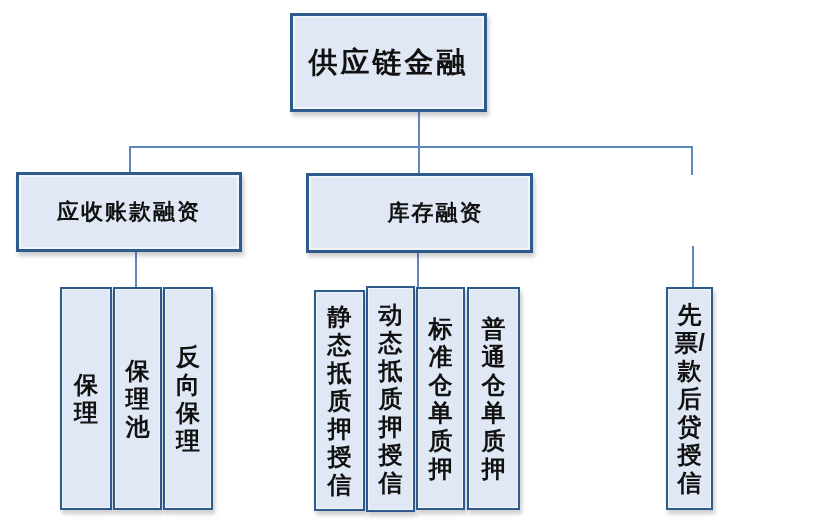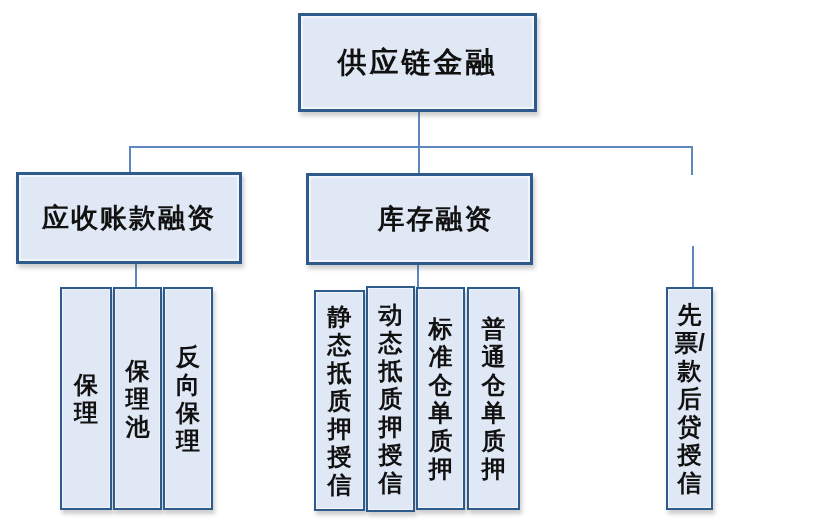--- a/index.html
+++ b/index.html
@@ -22,26 +22,26 @@
     box-sizing: border-box;
     background: #dfe8f4;
     border: 3px solid #2f5b8c;
     display: flex;
     align-items: center;
     justify-content: center;
     text-align: center;
     box-shadow: inset 0 0 0 2px rgba(255,255,255,0.55), 2px 4px 4px rgba(90,90,90,0.30);
   }
   .root-node {
-    left: 290px; top: 13px; width: 239px; height: 99px;
-    font-size: 29px; font-weight: bold; letter-spacing: 3px; margin-left: 8px;
+    left: 290px; top: 13px; width: 197px; height: 99px;
+    font-size: 29px; font-weight: bold; letter-spacing: 3px;
   }
   .branch-node {
-    top: 172px; height: 92px;
-    font-size: 27px; font-weight: bold; letter-spacing: 2px;
+    top: 172px; height: 80px;
+    font-size: 22px; font-weight: bold; letter-spacing: 2px;
   }
   .branch-ar  { left: 16px;  width: 226px; }
   .branch-inv { left: 306px; width: 227px; top: 173px; padding-left: 32px; }
   .branch-pre { left: 582px; width: 238px; top: 174px; }
   .leaf-node {
     top: 287px; height: 223px;
     border-width: 2px;
     font-size: 24px; font-weight: 600;
     line-height: 28px;
     box-shadow: inset 0 0 0 1px rgba(255,255,255,0.5), 2px 4px 4px rgba(90,90,90,0.30);

